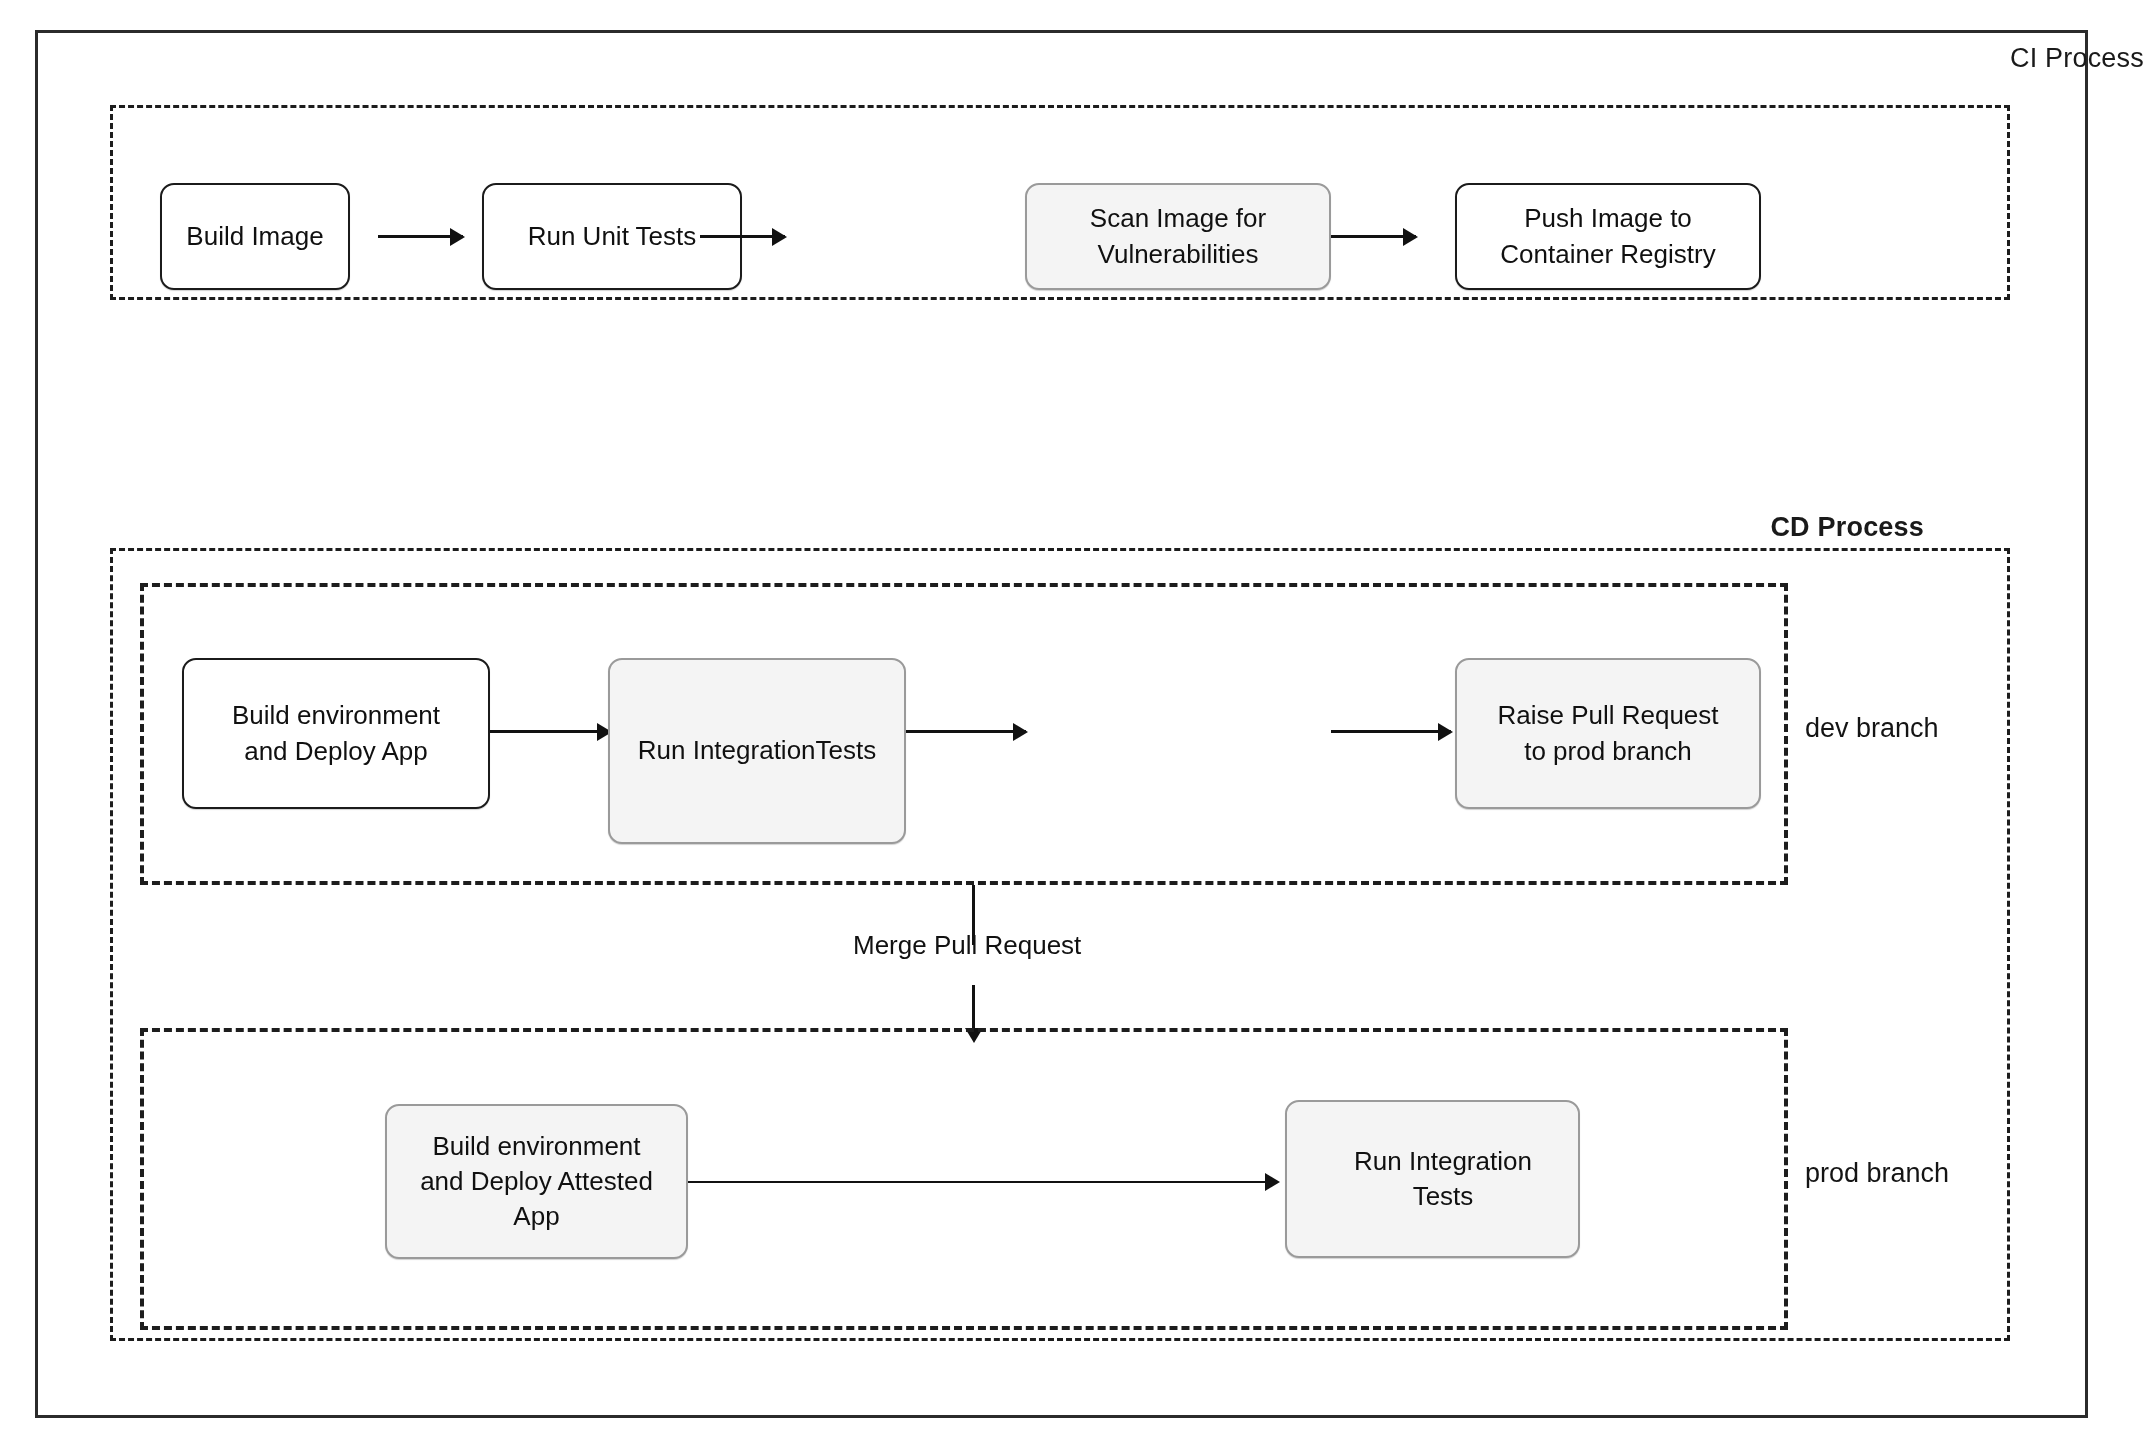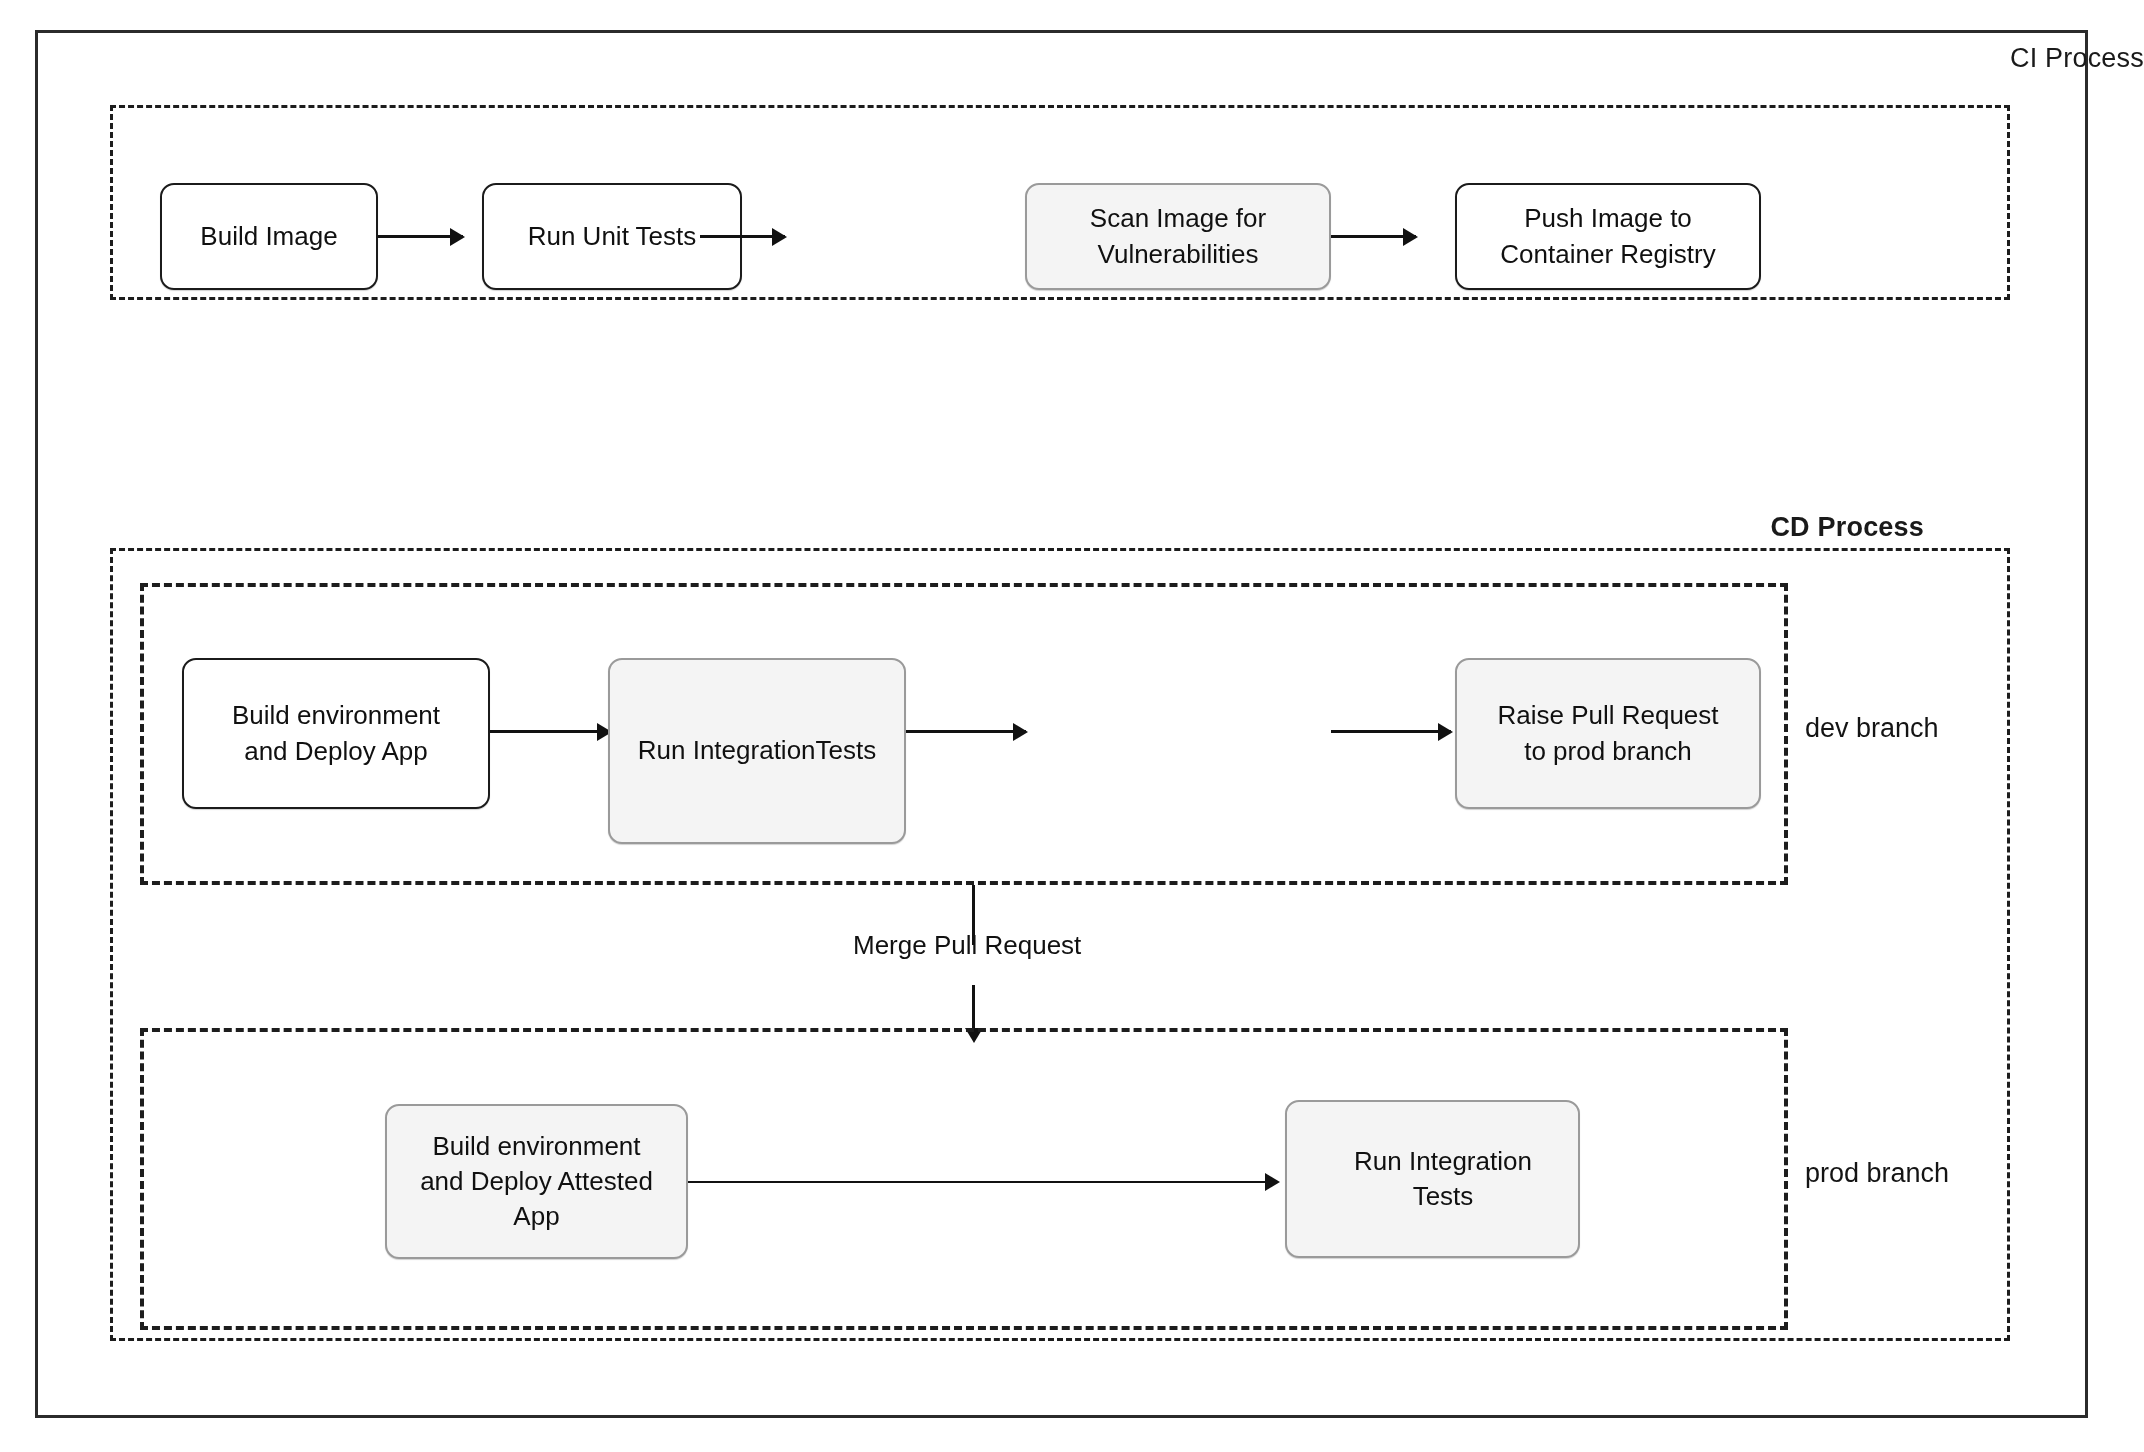--- a/index.html
+++ b/index.html
@@ -143,21 +143,21 @@
 <body>
 
 <div id="canvas">
 
   <div class="outer-frame"></div>
 
   <div class="section-title" style="left:0; top:43px; width:2144px;">CI Process</div>
 
   <div class="dashed-box dashed-fine" style="left:110px; top:105px; width:1900px; height:195px;"></div>
 
-  <div class="node" style="left:160px; top:183px; width:218px; height:107px;">
+  <div class="node" style="left:160px; top:183px; width:190px; height:107px;">
     <span class="node-label">Build Image</span>
   </div>
 
   <div class="arrow-h" style="left:378px; top:235px; width:85px;"></div>
 
   <div class="node" style="left:482px; top:183px; width:260px; height:107px;">
     <span class="node-label">Run Unit Tests</span>
   </div>
 
   <div class="arrow-h" style="left:700px; top:235px; width:85px;"></div>

